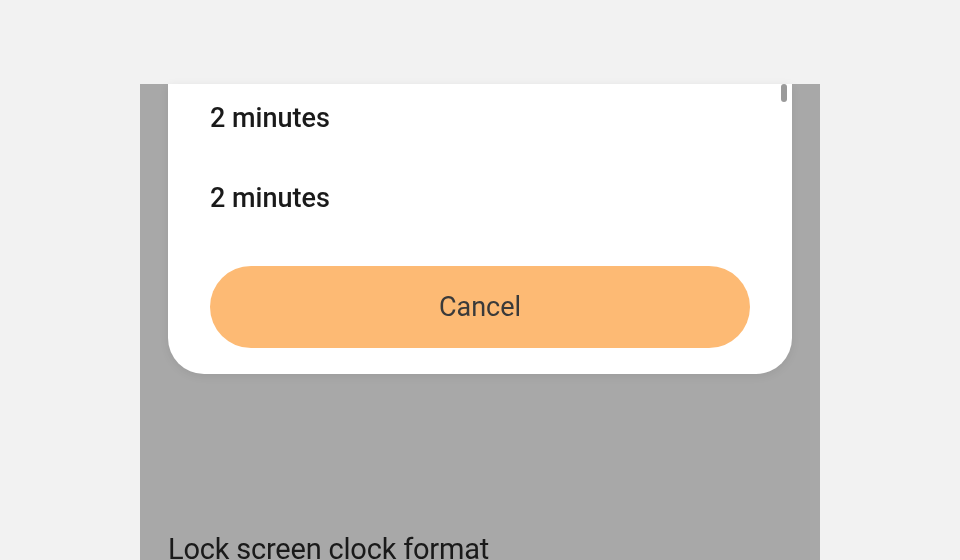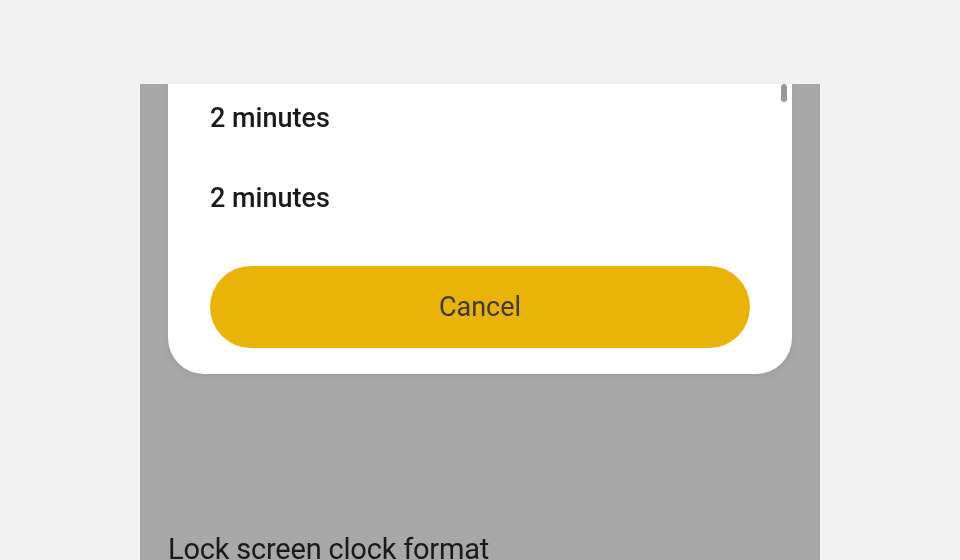--- a/index.html
+++ b/index.html
@@ -57,21 +57,21 @@
       width: 26px;
       height: 26px;
       display: none;
       align-items: center;
       justify-content: center;
     }
     .option-row.selected .checkmark { display: flex; }
     .checkmark svg { width: 26px; height: 26px; }
     .cancel-button {
       margin: 28px 42px 0 42px;
-      background: #eab308;
+      background: #fdba74;
       border-radius: 44px;
       height: 82px;
       display: flex;
       align-items: center;
       justify-content: center;
       font-size: 27px;
       font-weight: 400;
       color: #3a3a3a;
       cursor: pointer;
     }

